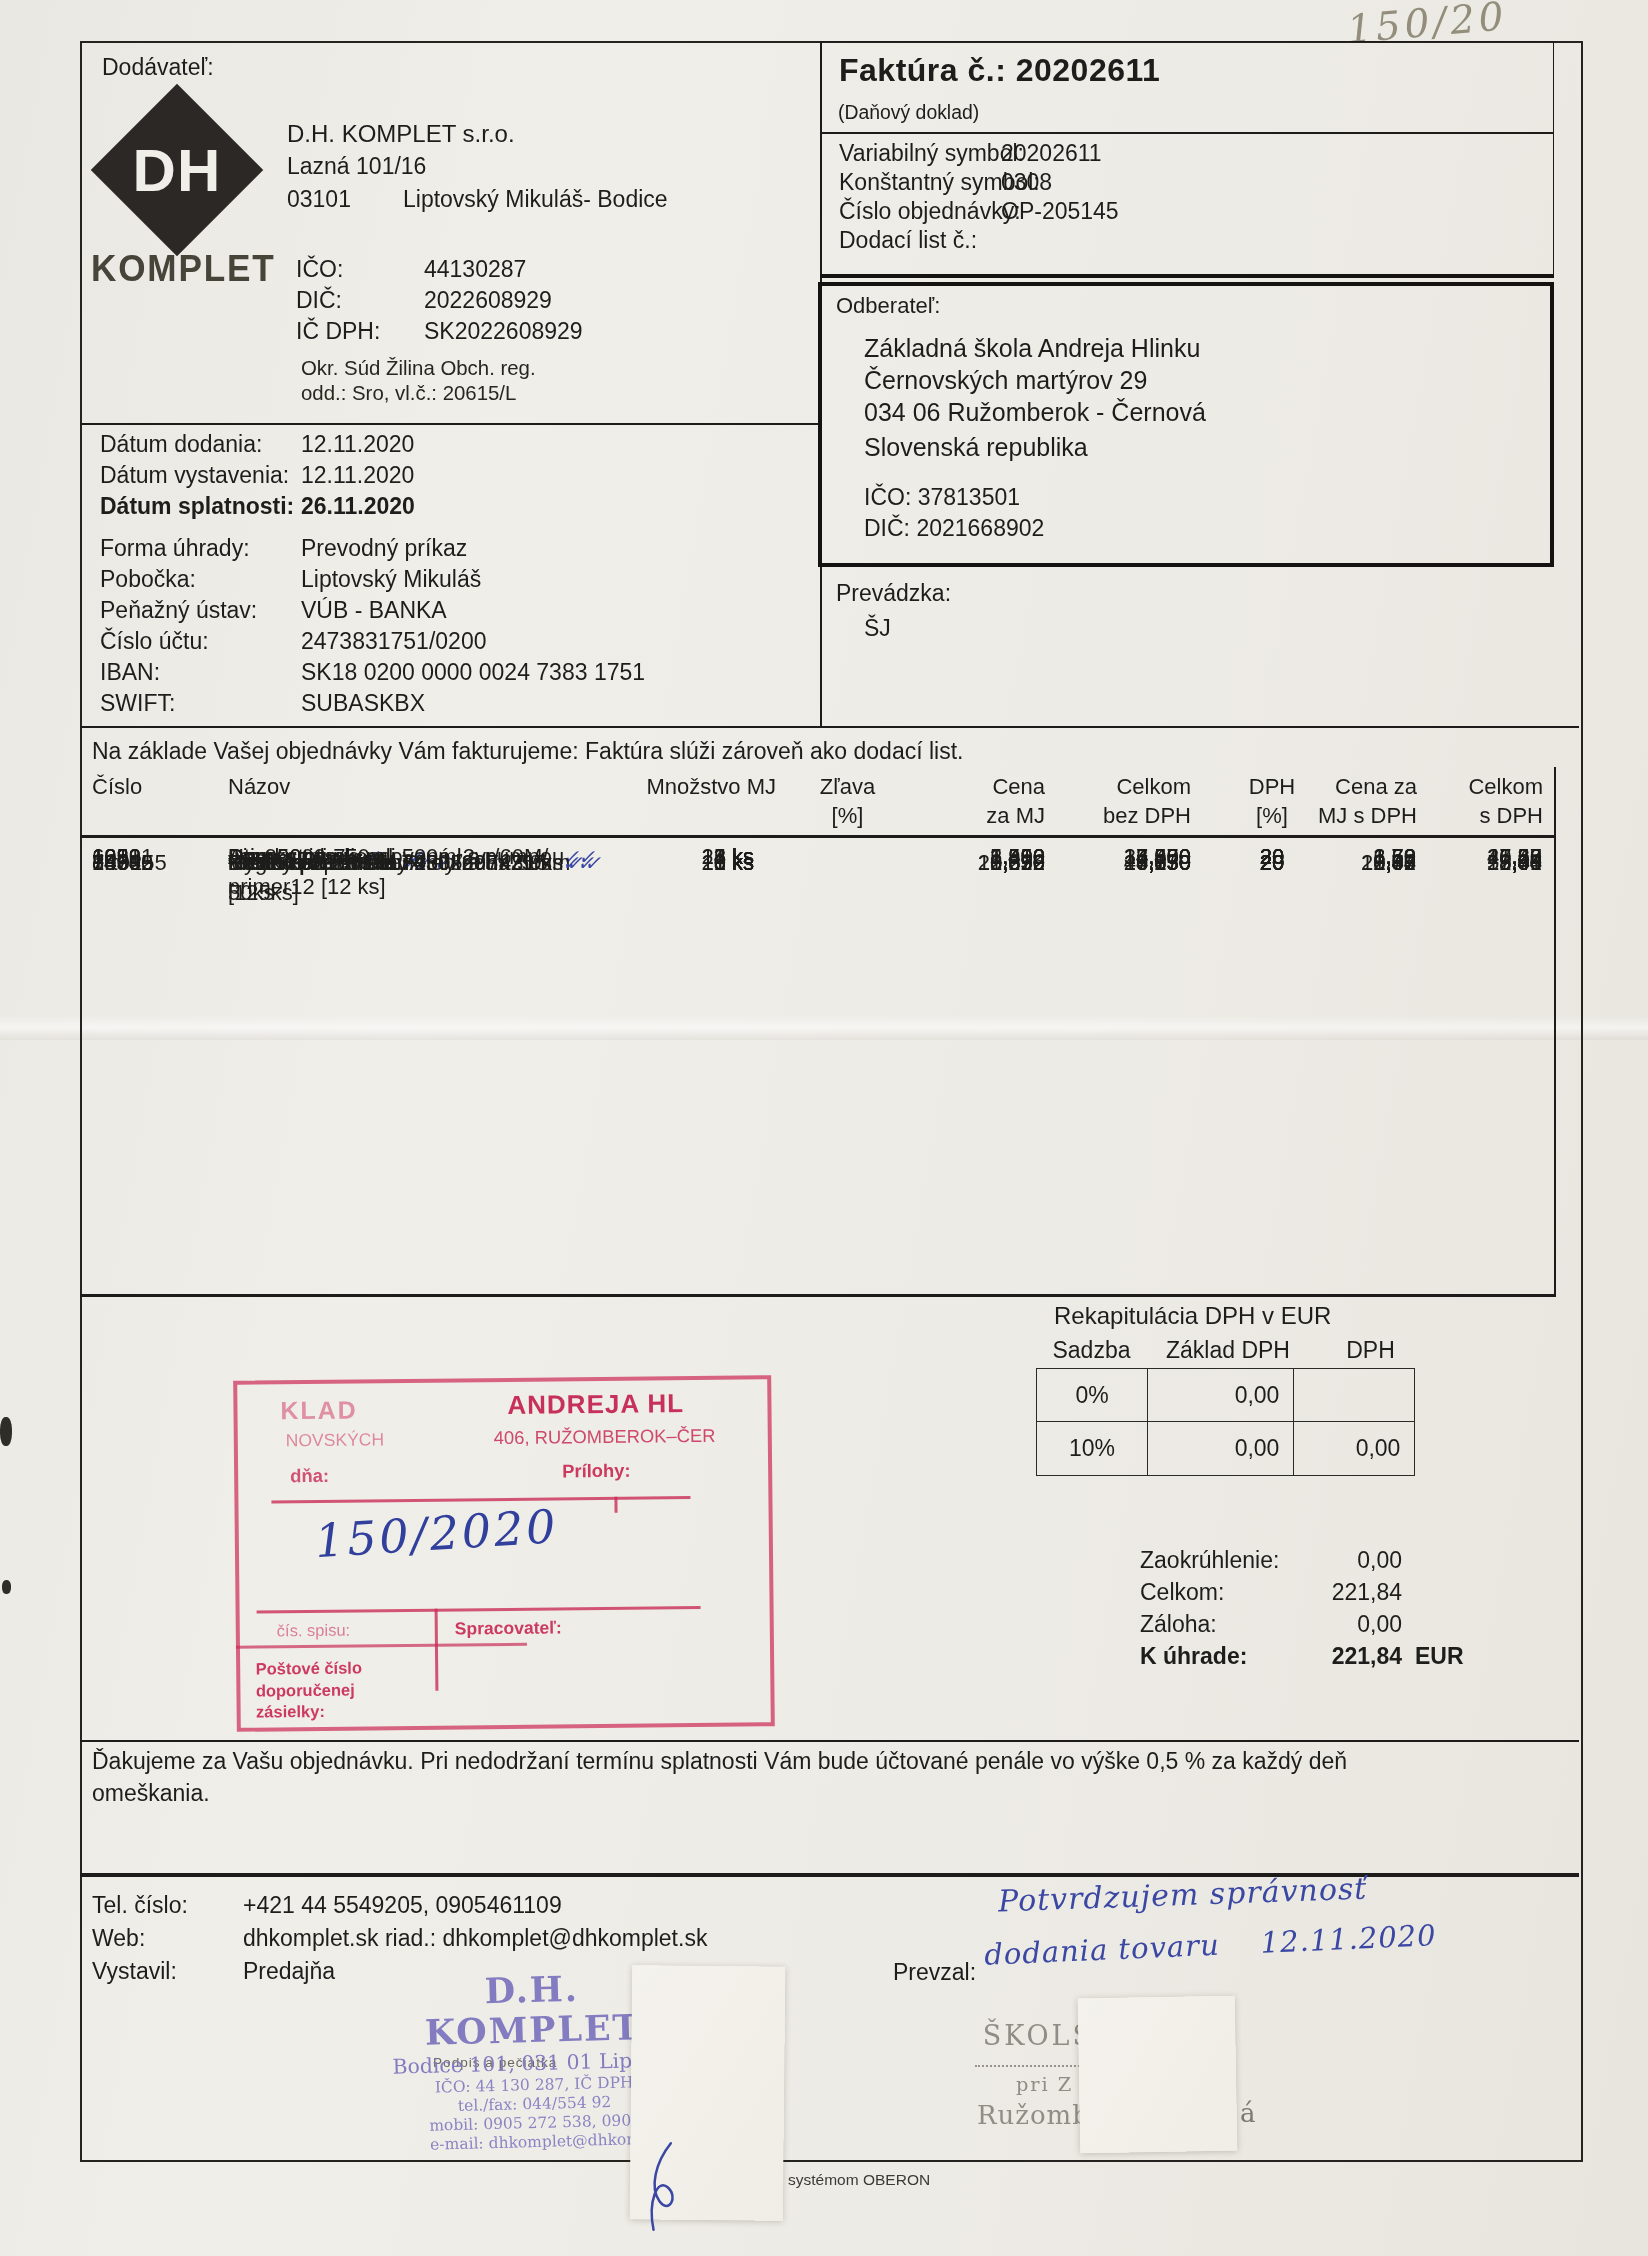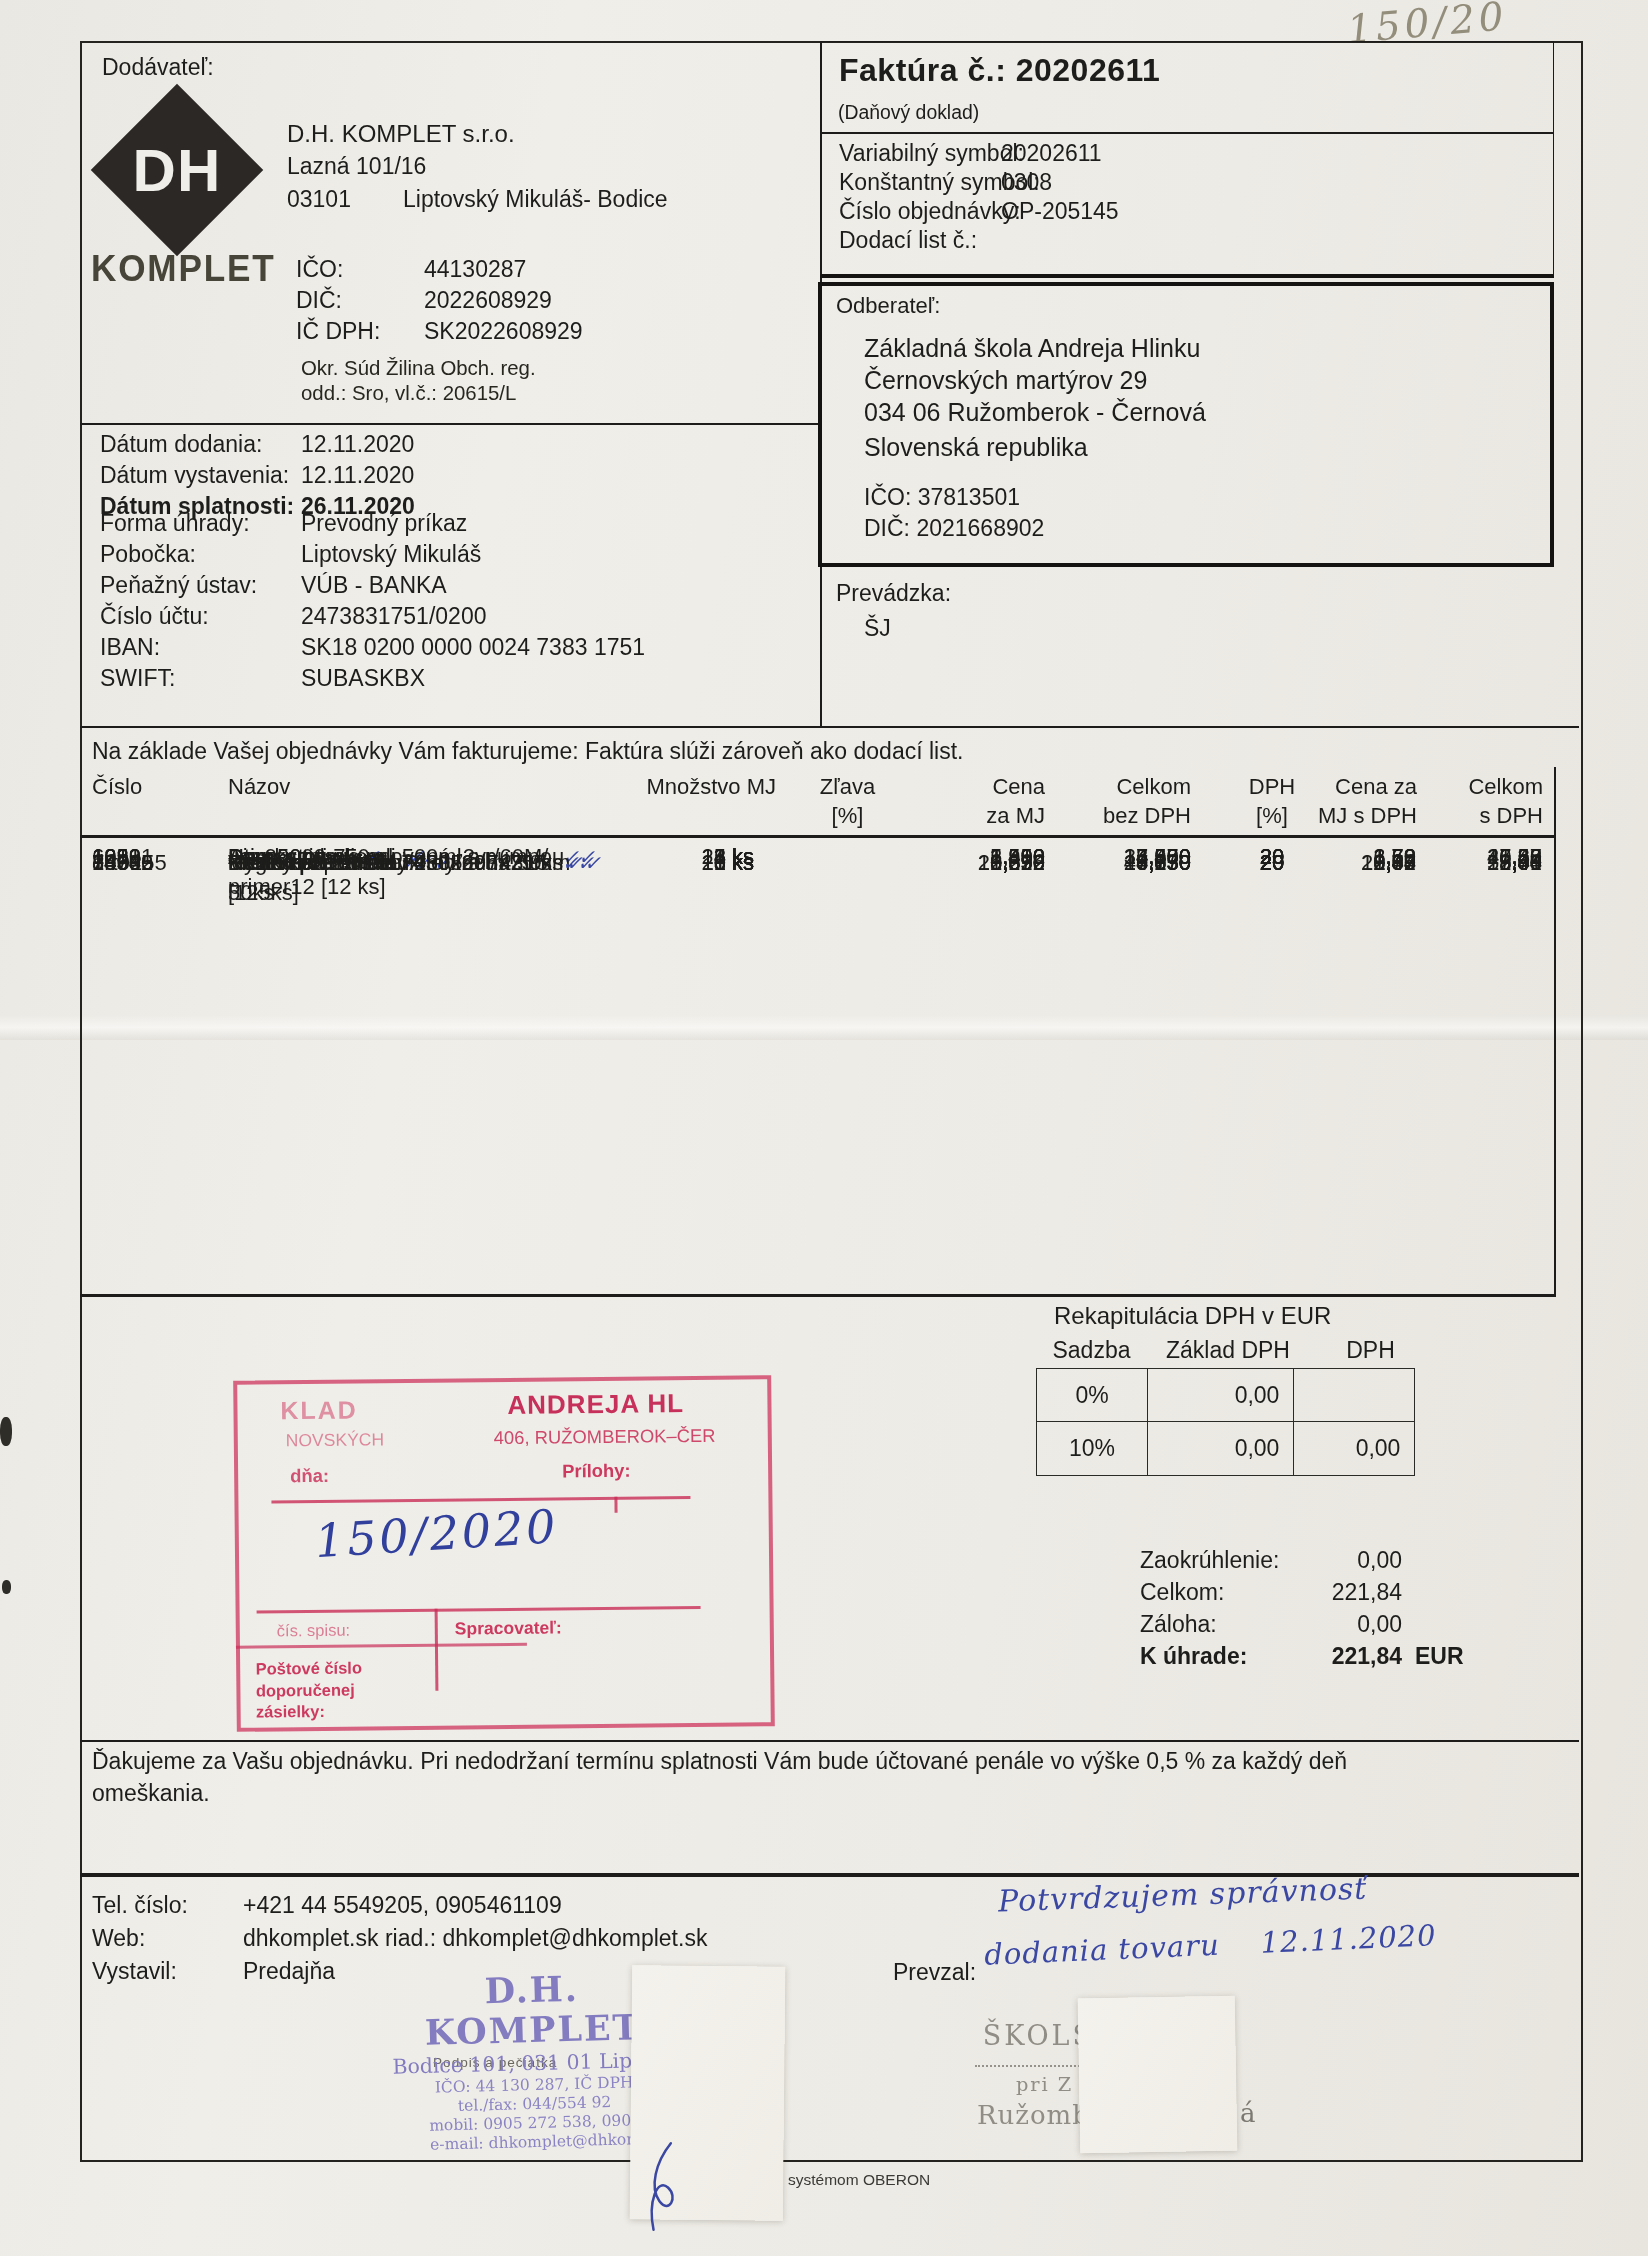--- a/index.html
+++ b/index.html
@@ -152,21 +152,21 @@
     </div>
     <div class="lv-row">
       <span class="lv-l">Dátum vystavenia:</span>
       <span class="lv-v">12.11.2020</span>
     </div>
     <div class="lv-row">
       <span class="lv-l b">Dátum splatnosti:</span>
       <span class="lv-v b">26.11.2020</span>
     </div>
   </div>
-<div class="abs lv-list" style="left:100px;top:510px" id="payment-rows">
+<div class="abs lv-list" style="left:100px;top:535px" id="payment-rows">
     <div class="lv-row">
       <span class="lv-l">Forma úhrady:</span>
       <span class="lv-v">Prevodný príkaz</span>
     </div>
     <div class="lv-row">
       <span class="lv-l">Pobočka:</span>
       <span class="lv-v">Liptovský Mikuláš</span>
     </div>
     <div class="lv-row">
       <span class="lv-l">Peňažný ústav:</span>

